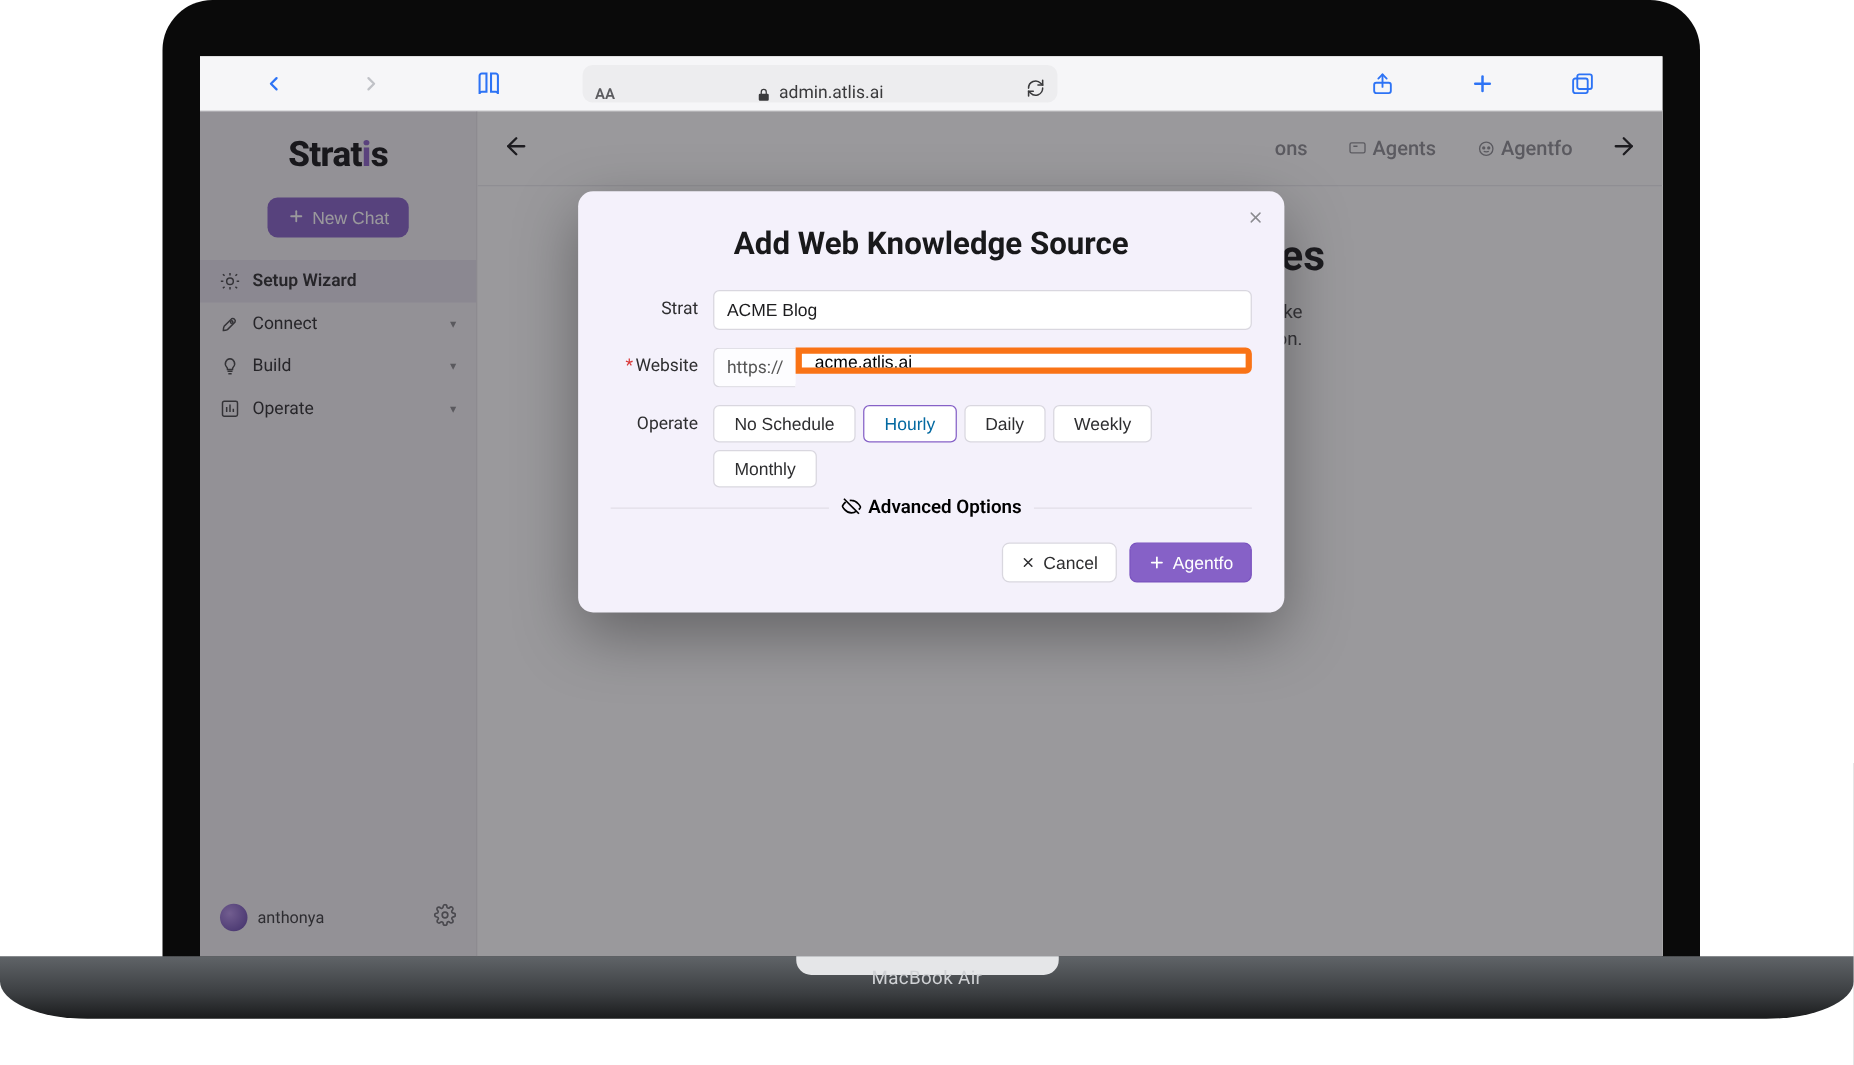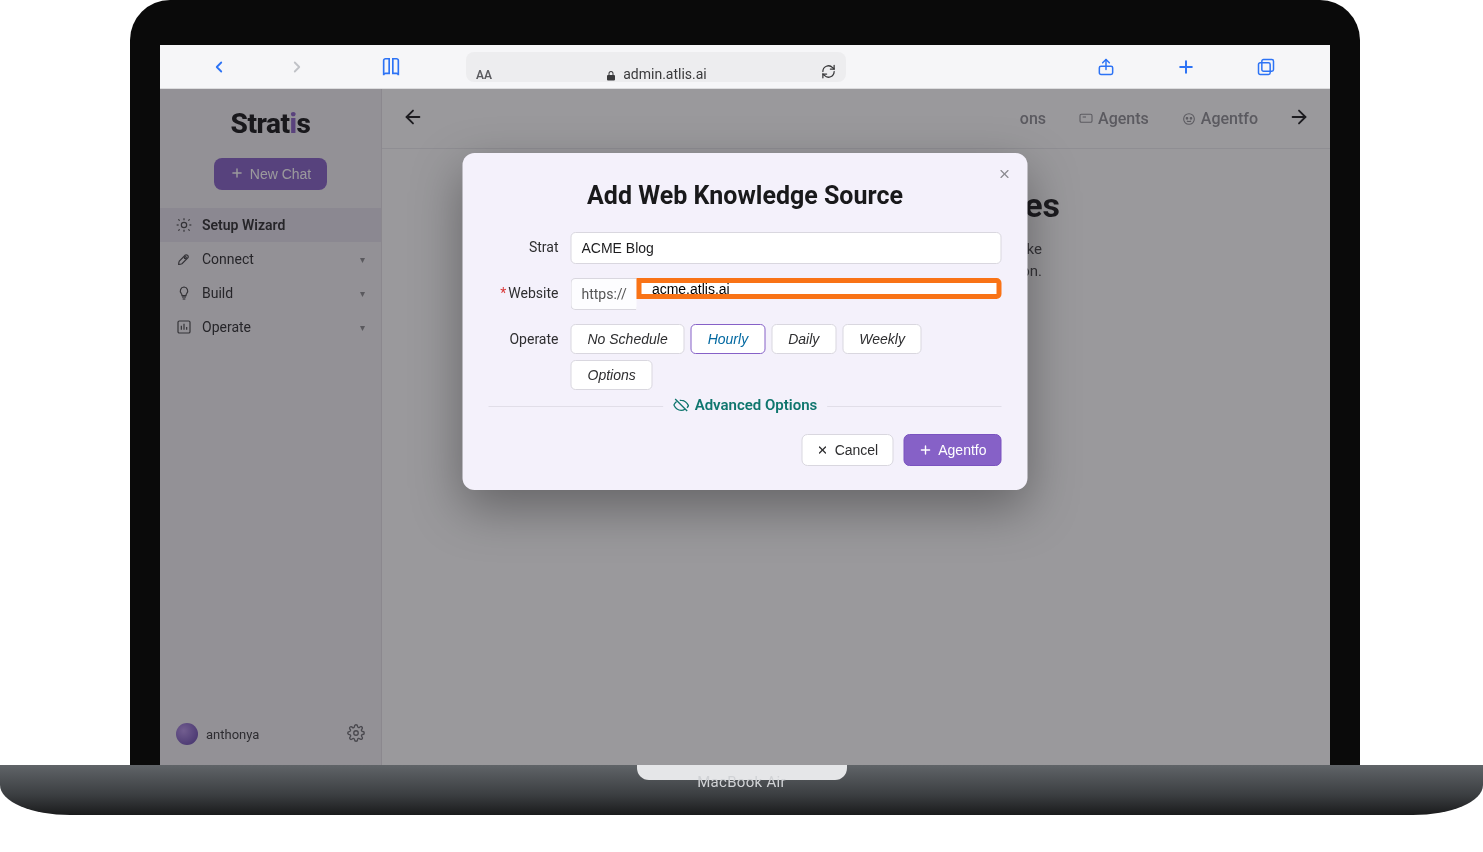--- a/index.html
+++ b/index.html
@@ -271,21 +271,21 @@
   }
   .seg {
     height:30px;
     padding:0 16px;
     border:1px solid #d9d7df;
     border-radius:5px;
     background:#fff;
     font-size:14px;
     color:#2e2e30;
     cursor:pointer;
-    display:flex;align-items:center;font-style:italic;
+    display:flex;align-items:center;
   }
   .seg.selected {
     border-color:#8661c7;
     color:#0369a1;
   }
   .divider {
     border-top:1px solid #e1dee8;
     margin:16px 0 0 0;
     position:relative;
   }
@@ -293,21 +293,21 @@
     position:relative;
     top:-11px;
     background:#f4f1fb;
     display:inline-flex;
     gap:6px;
     padding:0 10px;
     left:50%;
     transform:translateX(-50%);
     font-size:15px;
     font-weight:600;
-    color:#0f766e;
+    color:#000000;
     align-items:center;
     cursor:pointer;
   }
   .modal-actions {
     display:flex;
     justify-content:flex-end;
     gap:10px;
     margin-top:6px;
   }
   .btn {
@@ -529,21 +529,21 @@
           </div>
         </div>
 
         <div class="form-row">
           <div class="form-label">Operate</div>
           <div class="seg-group" id="schedule-group">
               <button class="seg">No Schedule</button>
               <button class="seg selected">Hourly</button>
               <button class="seg">Daily</button>
               <button class="seg">Weekly</button>
-              <button class="seg">Options</button>
+              <button class="seg">Monthly</button>
             </div>
         </div>
 
         <div class="divider">
           <div class="adv">
             <svg width="16" height="16" viewBox="0 0 24 24" fill="none" stroke="currentColor" stroke-width="2">
                 <path d="M17.9 17.9A10 10 0 0 1 12 20C5 20 1 12 1 12a18 18 0 0 1 4.1-5.1"></path>
                 <path d="M9.9 5.1A10 10 0 0 1 12 5c7 0 11 8 11 8a18 18 0 0 1-2.2 3.1"></path>
                 <line x1="3" y1="3" x2="21" y2="21"></line>
               </svg>

